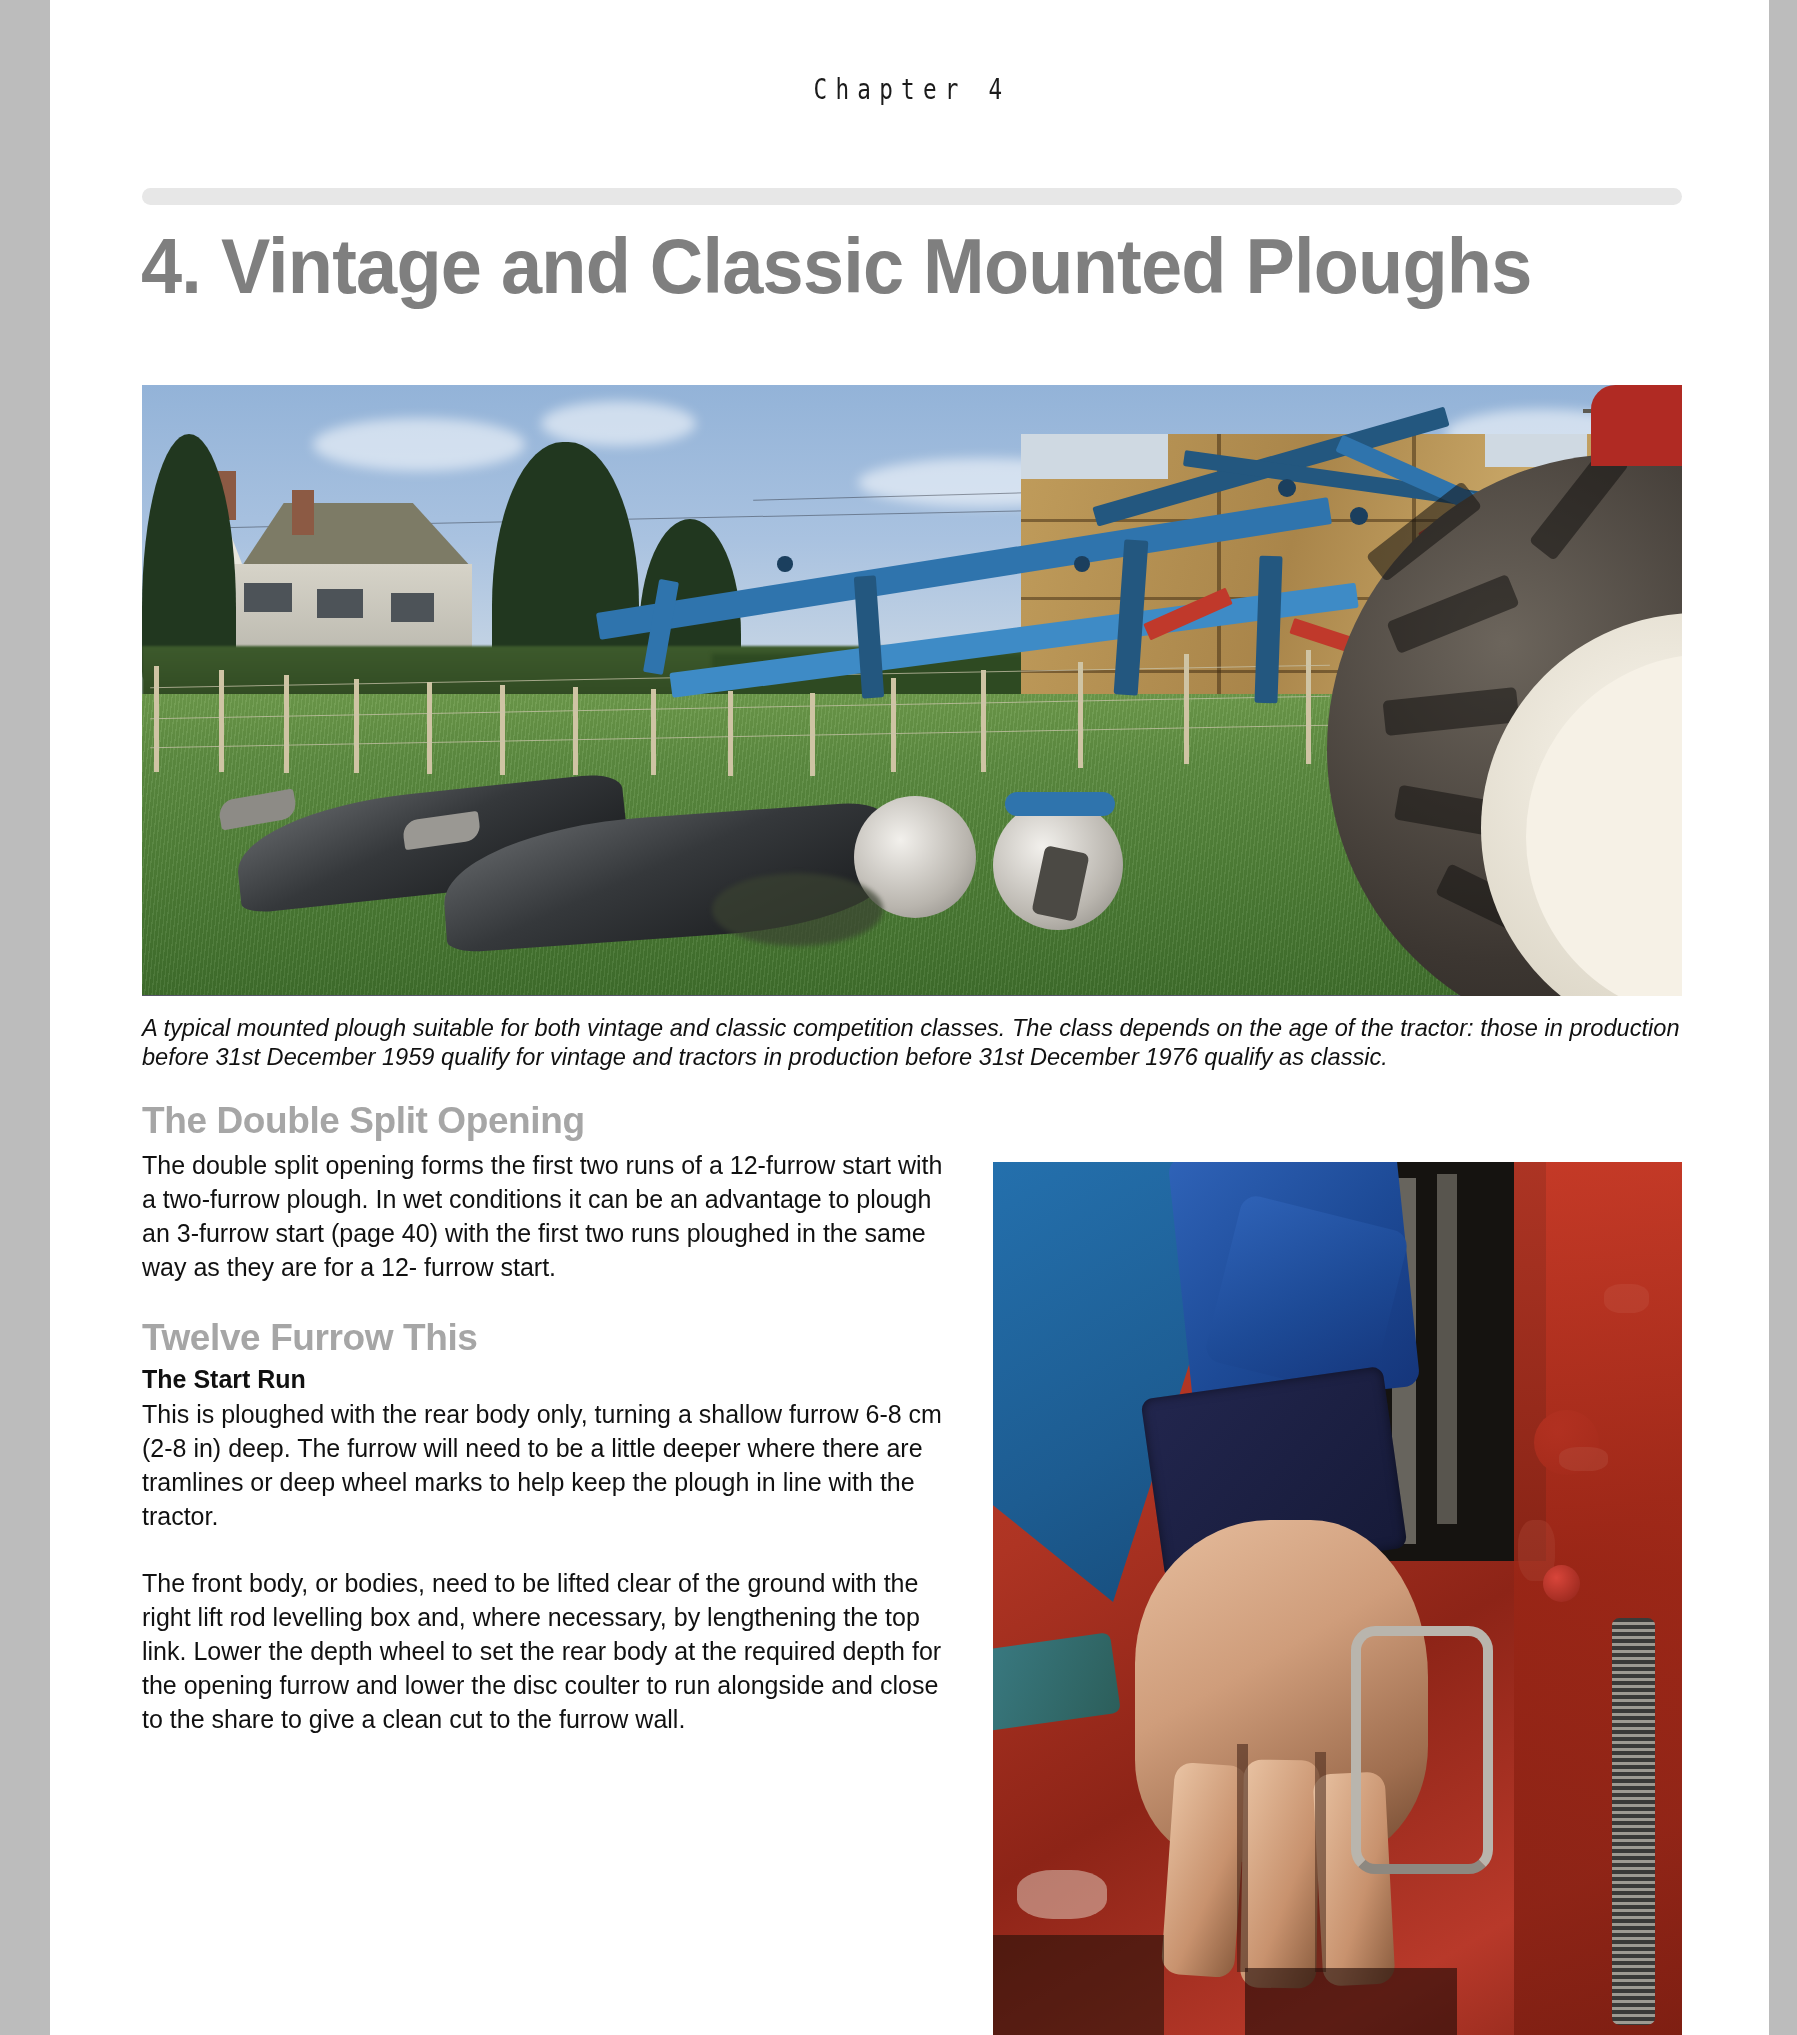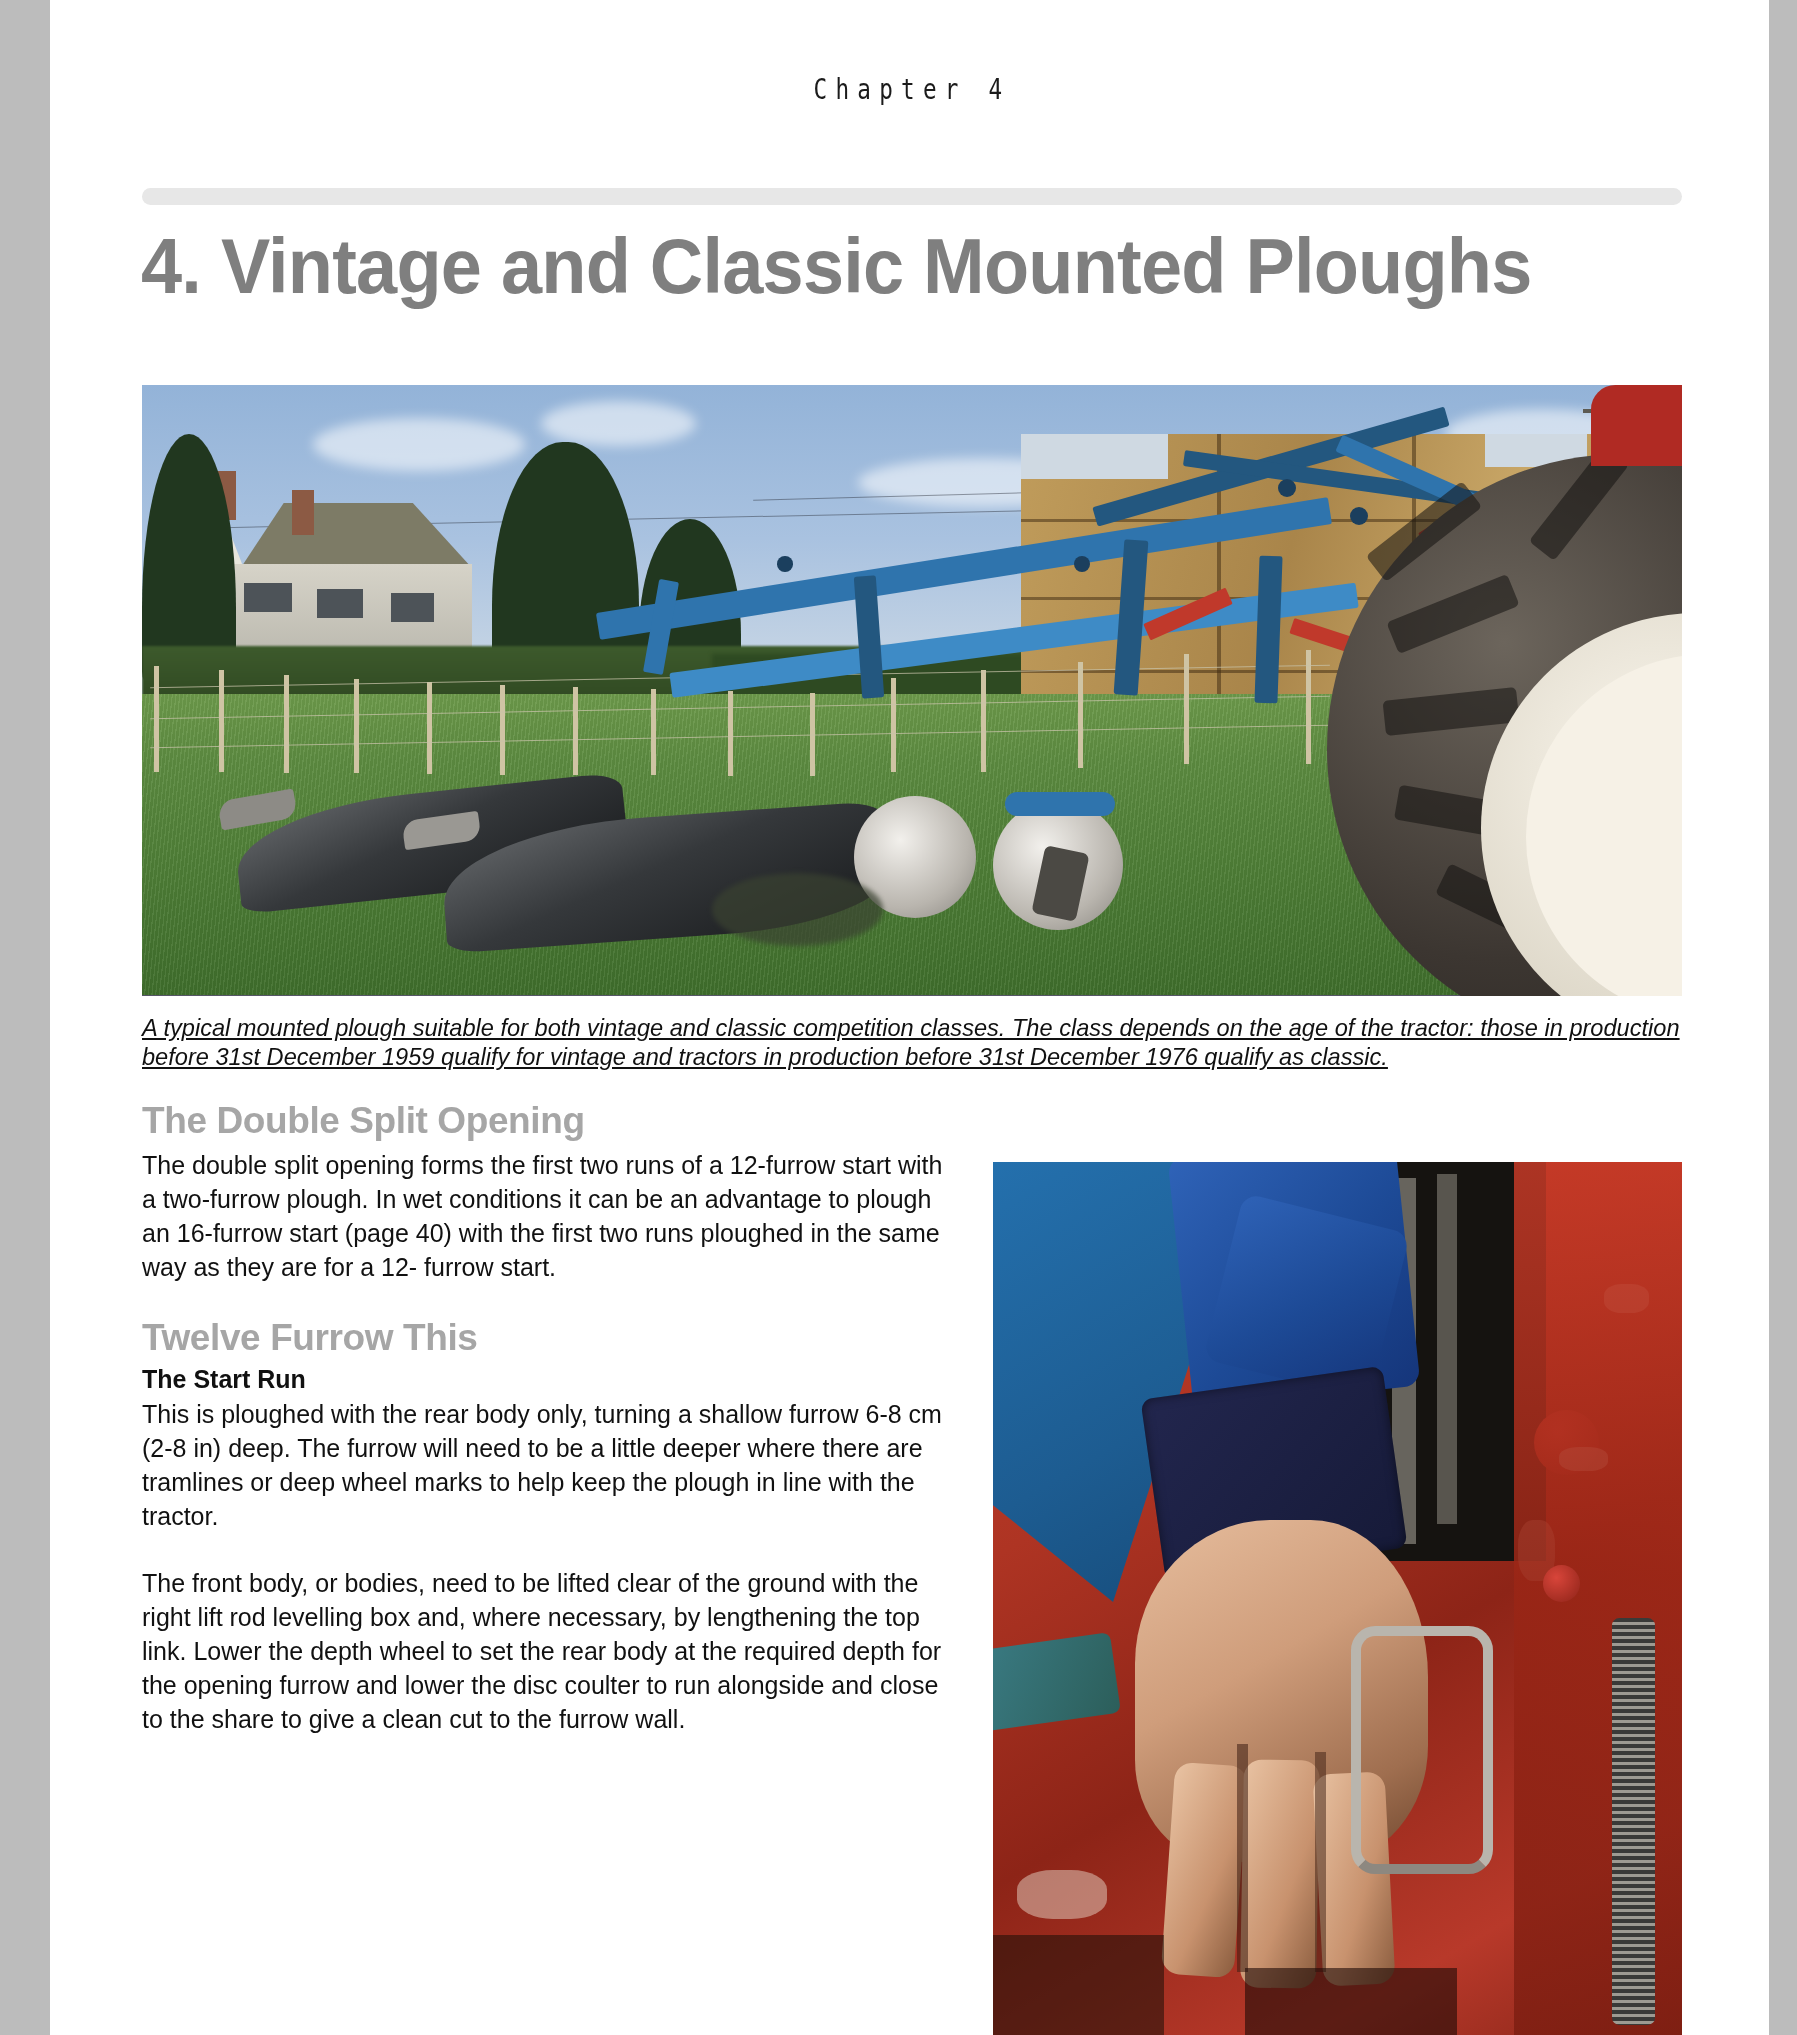--- a/index.html
+++ b/index.html
@@ -95,21 +95,21 @@
   .sp-thread{position:absolute;border-radius:7.3px;
       background:repeating-linear-gradient(#3a3a38 0 3.7px,#9d9a92 3.7px 7px);}
   .sp-bolt{position:absolute;border-radius:50%;background:radial-gradient(circle at 36% 34%,#d8453a,#8e2318);}
   .sp-chip{position:absolute;background:rgba(236,226,210,.78);border-radius:40%;}
   .sp-green{position:absolute;background:linear-gradient(120deg,#3b7d86,#2c5e5a);border-radius:8.1px;}
 
   
   .caption{position:absolute;font-style:italic;color:#111;
       font-family:"Liberation Sans Narrow","Liberation Sans",sans-serif;
       font-size:23.6px;line-height:29px;}
-  #caption-main{left:142px;top:1014px;width:1543px;text-decoration:underline;}
+  #caption-main{left:142px;top:1014px;width:1543px;}
 
   .col-left{position:absolute;left:142px;top:1100px;width:814px;}
   .h2{font-family:"Liberation Sans Narrow","Liberation Sans",sans-serif;
       font-weight:700;font-size:37px;line-height:41px;color:#a6a6a6;margin:0 0 6.5px 0;
       letter-spacing:-0.4px;}
   .h3{font-family:"Liberation Sans Narrow","Liberation Sans",sans-serif;
       font-weight:700;font-size:25px;line-height:30px;color:#111;margin:0 0 3.3px 0;}
   .para{font-family:"Liberation Sans Narrow","Liberation Sans",sans-serif;
       font-weight:400;font-size:25px;line-height:34px;color:#111;margin:0 0 0 0;}
   .gap{height:33px;}
@@ -265,21 +265,21 @@
   <div class="sp-dark" style="left:521px;top:0px;width:171px;height:922px;background:linear-gradient(180deg,#c73a27,#9b2616 45%,#7a1d11);opacity:.85;"></div>
   <div class="sp-thread" style="left:619px;top:456px;width:43px;height:407px;"></div>
   <div class="sp-bolt" style="left:550px;top:403px;width:37px;height:37px;"></div>
   <div class="sp-dark" style="left:252px;top:806px;width:212px;height:118px;background:rgba(30,10,6,.6);"></div>
   <div class="sp-dark" style="left:0px;top:773px;width:171px;height:155px;background:rgba(25,14,8,.55);"></div>
   <div class="sp-chip" style="left:24.4px;top:708px;width:90px;height:49px;opacity:.6;"></div>
 </div>
 
 <div class="col-left">
   <div class="h2">The Double Split Opening</div>
-  <div class="para">The double split opening forms the first two runs of a 12-furrow start with a two-furrow plough. In wet conditions it can be an advantage to plough an 16-furrow start (page 40) with the first two runs ploughed in the same way as they are for a 12- furrow start.</div>
+  <div class="para">The double split opening forms the first two runs of a 12-furrow start with a two-furrow plough. In wet conditions it can be an advantage to plough an 3-furrow start (page 40) with the first two runs ploughed in the same way as they are for a 12- furrow start.</div>
 
   <div class="gap"></div>
 
   <div class="h2">Twelve Furrow This</div>
   <div class="h3">The Start Run</div>
   <div class="para">This is ploughed with the rear body only, turning a shallow furrow 6-8 cm (2-8 in) deep. The furrow will need to be a little deeper where there are tramlines or deep wheel marks to help keep the plough in line with the tractor.</div>
 
   <div class="gap"></div>
 
   <div class="para">The front body, or bodies, need to be lifted clear of the ground with the right lift rod levelling box and, where necessary, by lengthening the top link. Lower the depth wheel to set the rear body at the required depth for the opening furrow and lower the disc coulter to run alongside and close to the share to give a clean cut to the furrow wall.</div>

